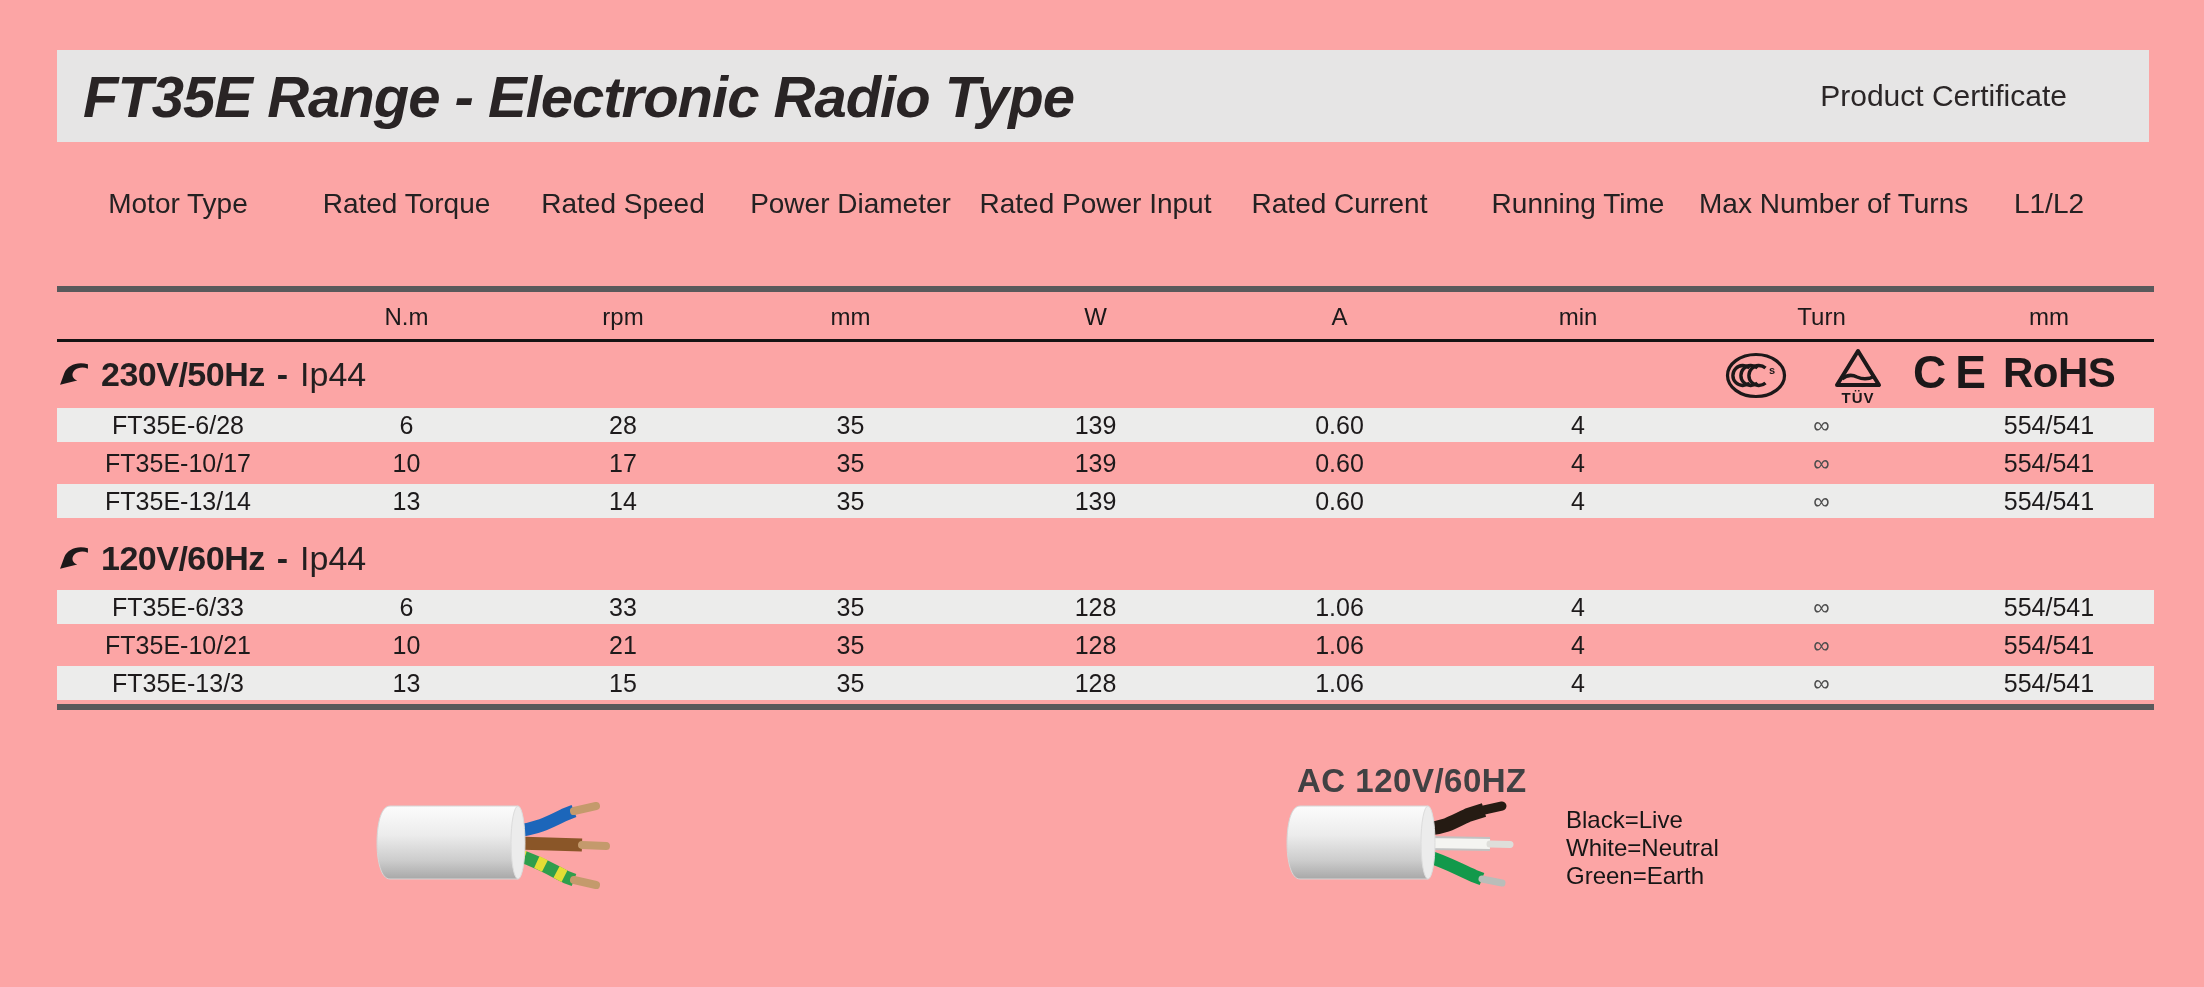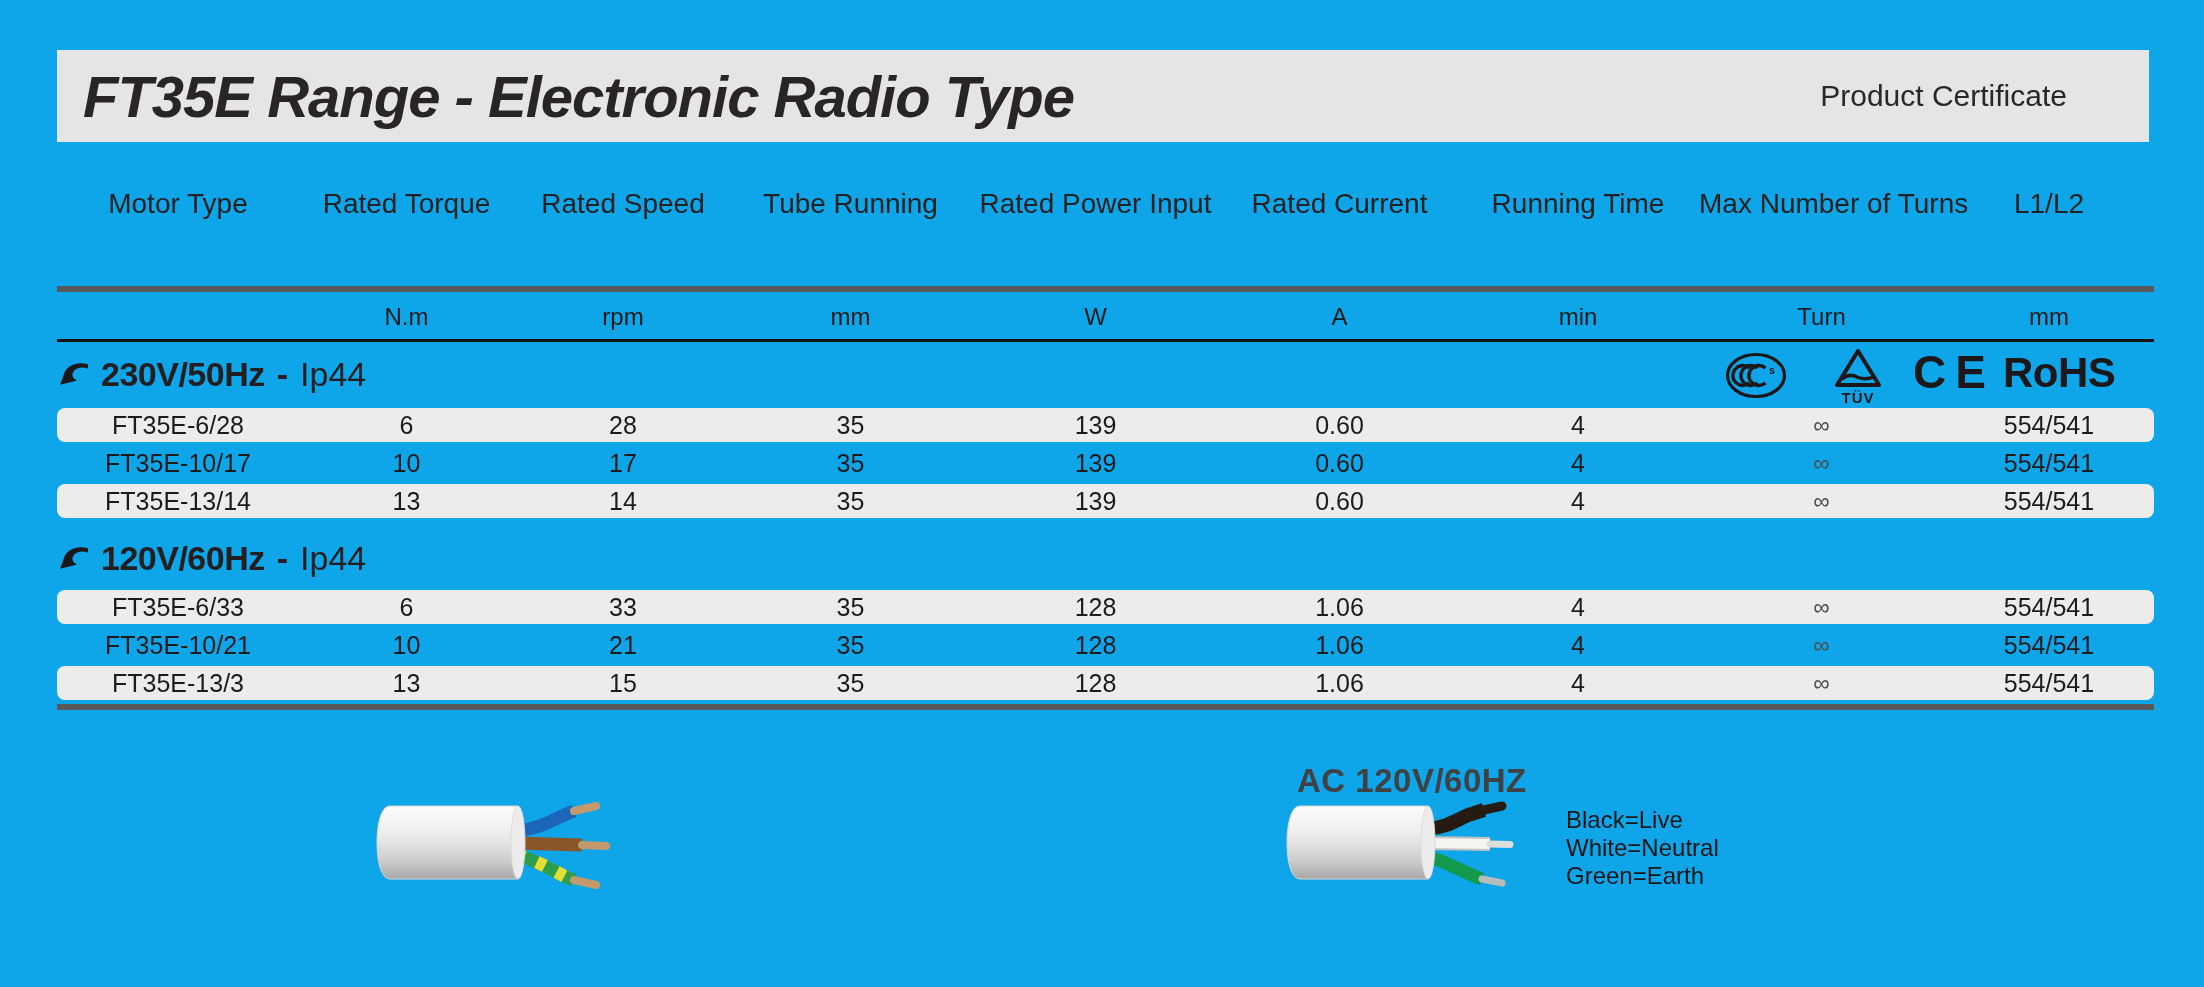--- a/index.html
+++ b/index.html
@@ -1,16 +1,16 @@
 <!DOCTYPE html>
 <html><head>
 <meta charset="utf-8">
 <style>
   html,body{margin:0;padding:0;background:#fff;}
-  .page{position:relative;width:2204px;height:987px;background:#0ea5e9;
+  .page{position:relative;width:2204px;height:987px;background:#fca5a5;
         font-family:"Liberation Sans",sans-serif;color:#231f20;overflow:hidden;}
 
   
   .header-bar{position:absolute;left:57px;top:50px;width:2092px;height:92px;background:#e6e5e5;
               display:flex;align-items:center;justify-content:space-between;box-sizing:border-box;
               padding:0 26px;}
   .page-title{margin:0;font-size:58px;font-weight:bold;font-style:italic;letter-spacing:-1px;color:#292425;}
   .cert-label{font-size:30px;color:#2b2627;margin-right:56px;}
 
   
@@ -37,21 +37,21 @@
   .ccc-mark{position:absolute;left:1668px;top:4px;}
   .tuv-mark{position:absolute;left:1770px;top:0;width:62px;text-align:center;}
   .tuv-text{font-size:15px;font-weight:bold;letter-spacing:1px;margin-top:-3px;color:#1c1819;}
   .ce-mark{position:absolute;left:1856px;top:0;font-size:46px;line-height:48px;font-weight:bold;letter-spacing:9px;color:#1c1819;}
   .rohs-mark{position:absolute;left:1946px;top:2px;font-size:42px;line-height:46px;font-weight:bold;letter-spacing:-0.5px;color:#1c1819;}
 
   
   .rows{position:absolute;left:57px;width:2097px;display:flex;flex-direction:column;gap:4px;}
   .rows-s1{top:408px;} .rows-s2{top:590px;}
   .row{display:grid;grid-template-columns:242px 215px 218px 237px 253px 235px 242px 245px 210px;
-       height:34px;align-items:center;text-align:center;font-size:25px;color:#1d1a1b;border-radius:8px;}
+       height:34px;align-items:center;text-align:center;font-size:25px;color:#1d1a1b;}
   .row-striped{background:#ececeb;}
   .cell{white-space:nowrap;}
   .cell-turn{font-size:23px;color:#4d4d4d;}
 
   
   .wiring-title{position:absolute;font-size:33px;font-weight:bold;color:#414143;letter-spacing:0.5px;}
   .wiring-title-left{left:380px;top:762px;}
   .wiring-title-right{left:1297px;top:762px;}
   .cable{position:absolute;}
   .cable-left{left:372px;top:799px;}
@@ -67,21 +67,21 @@
 
   <div class="header-bar">
     <h1 class="page-title">FT35E Range - Electronic Radio Type</h1>
     <div class="cert-label">Product Certificate</div>
   </div>
 
   <div class="tgrid col-headers">
     <div class="cell">Motor Type</div>
     <div class="cell">Rated Torque</div>
     <div class="cell">Rated Speed</div>
-    <div class="cell">Tube Running</div>
+    <div class="cell">Power Diameter</div>
     <div class="cell">Rated Power Input</div>
     <div class="cell">Rated Current</div>
     <div class="cell">Running Time</div>
     <div class="cell">Max Number of Turns</div>
     <div class="cell">L1/L2</div>
   </div>
 
   <div class="rule rule-thick" style="top:286px;"></div>
 
   <div class="tgrid units-row">

